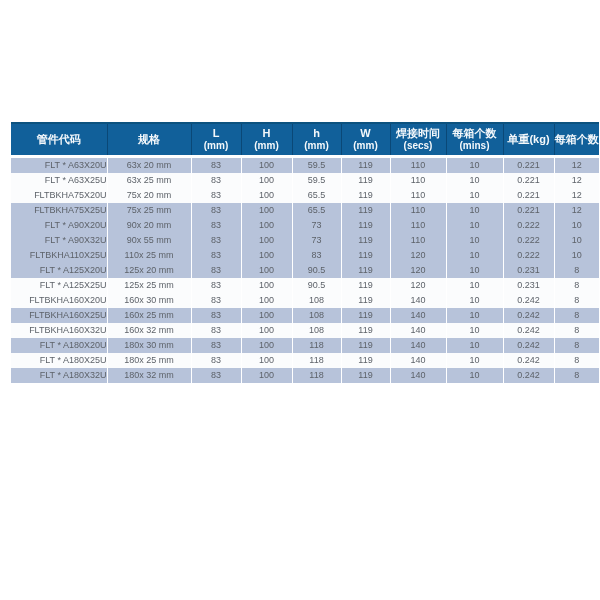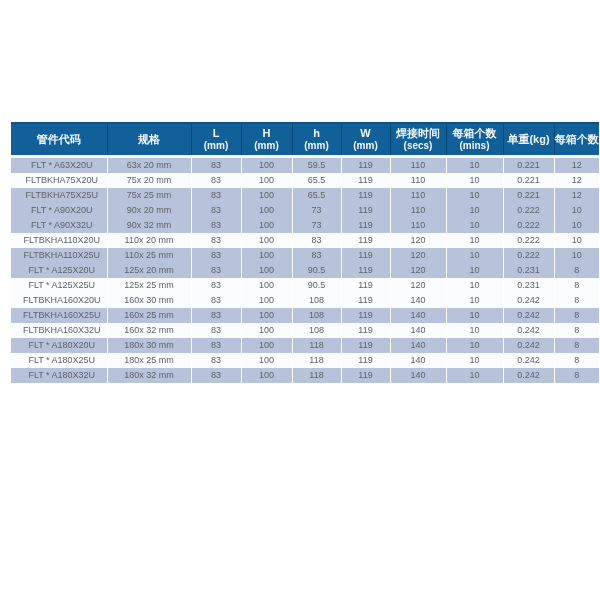--- a/index.html
+++ b/index.html
@@ -53,21 +53,21 @@
     height: 15px;
     line-height: 15px;
     padding: 0;
     text-align: center;
     border-right: 1.5px solid #ffffff;
     white-space: nowrap;
     overflow: hidden;
   }
   tbody td:last-child { border-right: none; }
   tbody td:first-child {
-    text-align: center;
+    text-align: right;
     padding-left: 6px;
   }
   tr.shaded td { background: #b7c3da; }
   tr.plain td  { background: #fbfcfd; }
 </style>
 </head>
 <body>
 
 <div class="page">
   <div class="table-wrap">
@@ -135,20 +135,32 @@
             <td>83</td>
             <td>100</td>
             <td>59.5</td>
             <td>119</td>
             <td>110</td>
             <td>10</td>
             <td>0.221</td>
             <td>12</td>
           </tr>
           <tr class="plain">
+            <td>FLT * A63X25U</td>
+            <td>63x 25 mm</td>
+            <td>83</td>
+            <td>100</td>
+            <td>59.5</td>
+            <td>119</td>
+            <td>110</td>
+            <td>10</td>
+            <td>0.221</td>
+            <td>12</td>
+          </tr>
+          <tr class="plain">
             <td>FLTBKHA75X20U</td>
             <td>75x 20 mm</td>
             <td>83</td>
             <td>100</td>
             <td>65.5</td>
             <td>119</td>
             <td>110</td>
             <td>10</td>
             <td>0.221</td>
             <td>12</td>
@@ -172,38 +184,26 @@
             <td>100</td>
             <td>73</td>
             <td>119</td>
             <td>110</td>
             <td>10</td>
             <td>0.222</td>
             <td>10</td>
           </tr>
           <tr class="shaded">
             <td>FLT * A90X32U</td>
-            <td>90x 32 mm</td>
+            <td>90x 55 mm</td>
             <td>83</td>
             <td>100</td>
             <td>73</td>
             <td>119</td>
             <td>110</td>
-            <td>10</td>
-            <td>0.222</td>
-            <td>10</td>
-          </tr>
-          <tr class="plain">
-            <td>FLTBKHA110X20U</td>
-            <td>110x 20 mm</td>
-            <td>83</td>
-            <td>100</td>
-            <td>83</td>
-            <td>119</td>
-            <td>120</td>
             <td>10</td>
             <td>0.222</td>
             <td>10</td>
           </tr>
           <tr class="shaded">
             <td>FLTBKHA110X25U</td>
             <td>110x 25 mm</td>
             <td>83</td>
             <td>100</td>
             <td>83</td>

